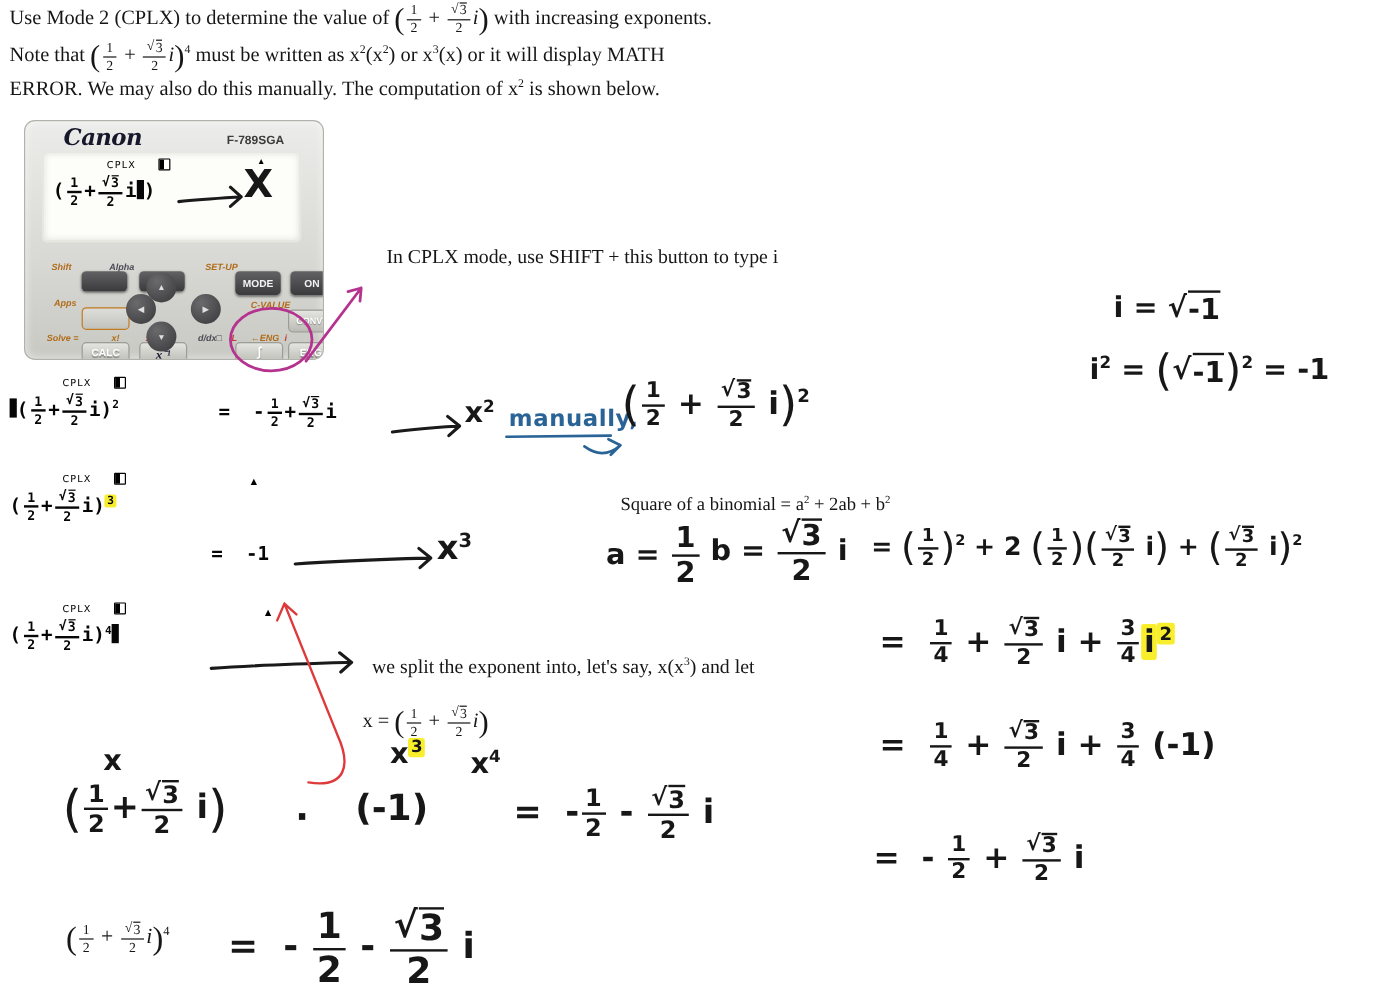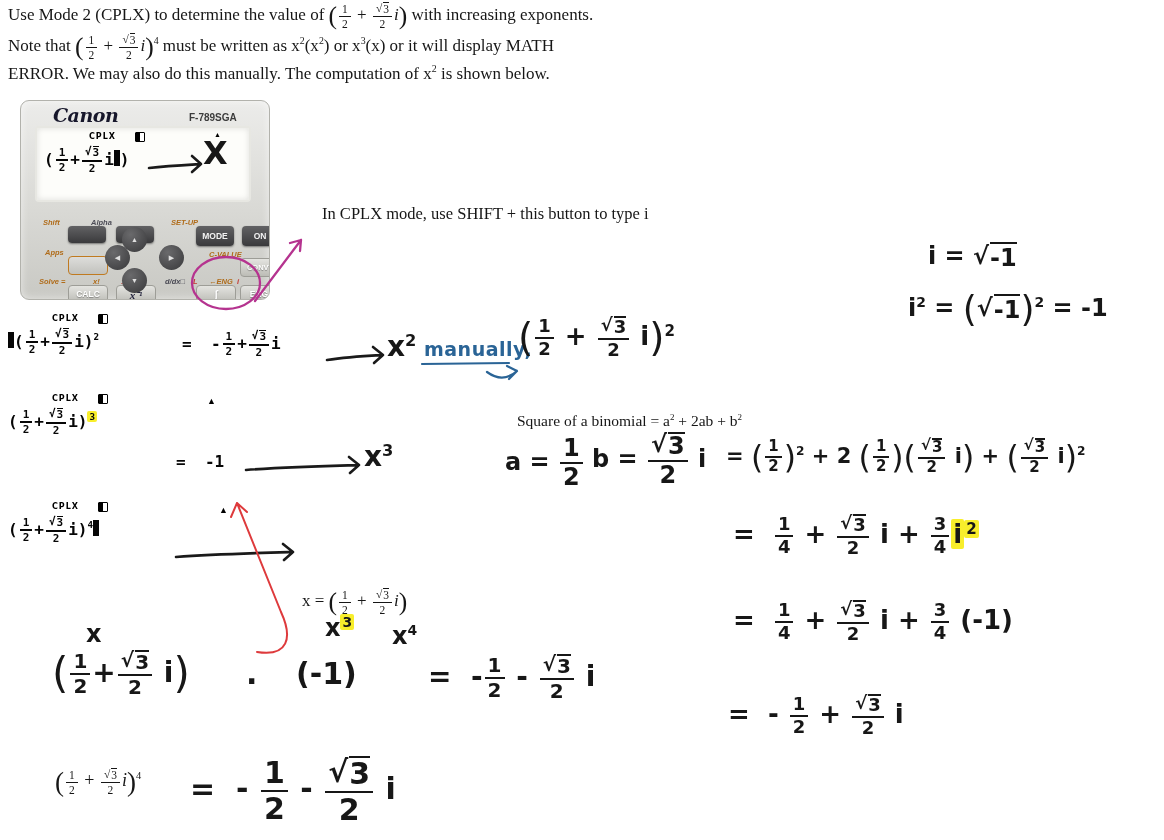--- a/index.html
+++ b/index.html
@@ -29,22 +29,22 @@
   .typeset-sm{font-family:"Liberation Serif",serif;font-size:15.5px;color:#161616;}
   .hand{font-family:"DejaVu Sans",sans-serif;font-weight:700;color:#171717;}
   .hand .mnum{border-bottom-width:2.6px;}
   .hand .movl{border-top-width:2.6px;}
   .hand-md{font-size:21px;} .hand-md .mfrac{font-size:15px;}
   .hand-lg{font-size:26px;} .hand-lg .mfrac{font-size:18px;}
   .hand-xl{font-size:28px;} .hand-xl .mfrac{font-size:20px;}
   .blue-ink{color:var(--ink_blue);font-size:19px;letter-spacing:.5px;}
   .pixel{font-family:"DejaVu Sans Mono",monospace;font-weight:700;font-size:16px;color:#060606;}
   .pixel .mfrac{font-size:11px;} .pixel .mnum{border-bottom-width:2px;}
-  .pixel-head{font-family:"DejaVu Sans",sans-serif;font-weight:700;font-size:8px;
-              letter-spacing:1px;display:flex;gap:19px;align-items:flex-start;color:#000;}
+  .pixel-head{font-family:"DejaVu Sans",sans-serif;font-weight:400;font-size:8px;
+              letter-spacing:1px;display:flex;gap:19px;align-items:flex-end;color:#000;}
   .dicon{width:8px;height:8px;border:1.4px solid #000;border-radius:1px;
          background:linear-gradient(90deg,#000 50%,#fff 50%);display:inline-block;}
   .tri{position:absolute;font-size:9px;color:#000;line-height:1;}
 
   
   .calculator{position:absolute;left:20px;top:100px;width:248px;height:198px;
       background:linear-gradient(180deg,#ececea 0%,#d9d9d5 55%,#c9c9c4 100%);
       border:1px solid #b2b2ac;border-radius:9px;overflow:hidden;
       box-shadow:inset 0 0 8px rgba(255,255,255,.6);}
   .brand{position:absolute;left:32px;top:3px;font-family:"DejaVu Serif",serif;
@@ -193,21 +193,21 @@
   <div class="abs pixel mline" style="left:182px;top:330px;"><span class="mt">=  -</span><span class="mfrac">
         <span class="mnum">1</span>
         <span class="mden">2</span>
       </span><span class="mt">+</span><span class="mfrac">
         <span class="mnum">
           <span class="mrad">√</span>
           <span class="movl">3</span>
         </span>
         <span class="mden">2</span>
       </span><span class="mt">i</span></div>
-  <div class="abs hand mline" style="left:387px;top:330px;font-size:28px;"><span class="mt">x</span><span class="msup">2</span></div>
+  <div class="abs hand mline" style="left:387px;top:330px;font-size:24px;"><span class="mt">x</span><span class="msup">2</span></div>
   <div class="abs hand blue-ink" style="left:424px;top:338px;">manually,</div>
   <div class="abs hand hand-lg mline" style="left:518px;top:316px;"><span class="mbig">(</span><span class="mfrac">
         <span class="mnum">1</span>
         <span class="mden">2</span>
       </span><span class="mt"> + </span><span class="mfrac">
         <span class="mnum">
           <span class="mrad">√</span>
           <span class="movl">3</span>
         </span>
         <span class="mden">2</span>
@@ -314,20 +314,21 @@
           <span class="mden">2</span>
         </span><span class="mt">+</span><span class="mfrac">
           <span class="mnum">
             <span class="mrad">√</span>
             <span class="movl">3</span>
           </span>
           <span class="mden">2</span>
         </span><span class="mt">i</span><span class="mt">)</span><span class="msup">4</span><span class="mcur"></span></div>
   </div>
   <div class="abs typeset" style="left:310px;top:546px;font-size:16.5px;">
+    <div class="mline"><span class="mt">we split the exponent into, let's say, x(x</span><span class="msup">3</span><span class="mt">) and let</span></div>
   </div>
   <div class="abs typeset mline" style="left:302px;top:588px;"><span class="mt">x = </span><span class="mbig">(</span><span class="mfrac">
         <span class="mnum">1</span>
         <span class="mden">2</span>
       </span><span class="mt"> + </span><span class="mfrac">
         <span class="mnum">
           <span class="mrad">√</span>
           <span class="movl">3</span>
         </span>
         <span class="mden">2</span>

